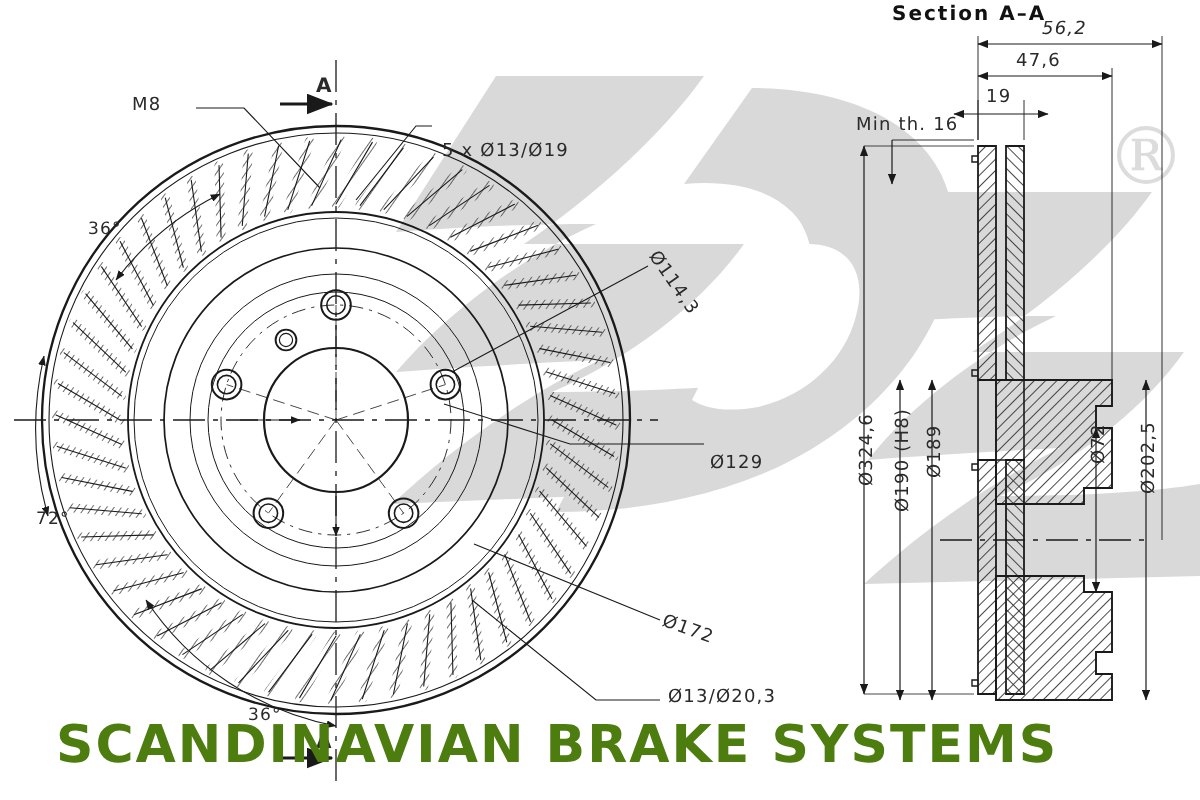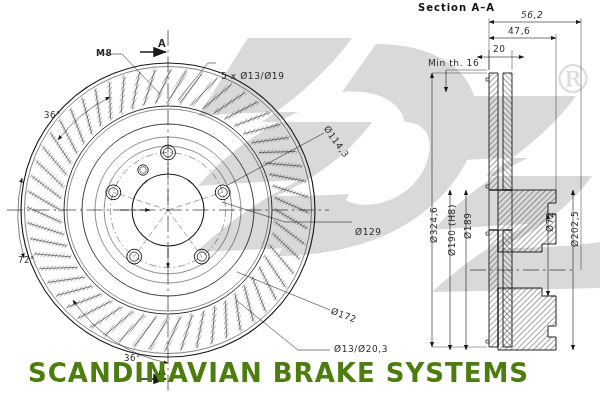--- a/index.html
+++ b/index.html
@@ -10,21 +10,21 @@
   }
   #stage{position:absolute;left:0;top:0;width:600px;height:400px;}
   svg{position:absolute;left:0;top:0;}
   .wm{position:absolute;pointer-events:none;}
   .lbl{
     position:absolute;font-size:9px;letter-spacing:.6px;white-space:nowrap;
     color:#2a2a2a;font-family:"DejaVu Sans","Liberation Sans",sans-serif;
   }
   .lbl.sm{font-size:8.5px;}
   .lbl.vert{transform-origin:0 0;}
-  .sectiontitle{font-size:10px;letter-spacing:1px;font-weight:bold;color:#111;}
+  .sectiontitle{font-size:10px;letter-spacing:1px;font-weight:bold;color:#111;margin-left:28px;}
   .amark{font-size:10px;font-weight:bold;letter-spacing:.5px;}
   .bottomtext{
     position:absolute;left:28px;top:358px;width:560px;
     font-size:26px;font-weight:bold;letter-spacing:1px;
     color:#4d7c0f;font-family:"DejaVu Sans","Liberation Sans",sans-serif;
     white-space:nowrap;
   }
   .regmark{
     position:absolute;left:552px;top:58px;width:42px;height:42px;
     color:#dcdcdc;font-size:40px;line-height:42px;text-align:center;
@@ -405,36 +405,36 @@
         <line x1="556" y1="214" x2="551" y2="214" stroke="#1a1a1a" stroke-width="0.4"></line>
         <line x1="556" y1="296" x2="551" y2="296" stroke="#1a1a1a" stroke-width="0.4"></line>
 
         <line x1="573" y1="190" x2="573" y2="350" stroke="#1a1a1a" stroke-width="0.6" marker-start="url(#arrA)" marker-end="url(#arrB)"></line>
       </g>
     </g>
   </svg>
 
   <div class="lbl sectiontitle" style="left:418px;top:2px;">Section A–A</div>
 
-  <div class="lbl" style="left:96px;top:48px;font-weight:bold;">M8</div>
+  <div class="lbl" style="left:66px;top:48px;">M8</div>
   <div class="lbl sm" style="left:44px;top:110px;">36°</div>
   <div class="lbl sm" style="left:18px;top:255px;">72°</div>
   <div class="lbl sm" style="left:124px;top:353px;">36°</div>
   <div class="lbl" style="left:221px;top:71px;">5 x Ø13/Ø19</div>
   <div class="lbl vert" style="left:330px;top:124px;transform:rotate(55deg);">Ø114,3</div>
   <div class="lbl" style="left:355px;top:227px;">Ø129</div>
   <div class="lbl vert" style="left:333px;top:306px;transform:rotate(20deg);">Ø172</div>
   <div class="lbl" style="left:334px;top:344px;text-align:right;">Ø13/Ø20,3</div>
 
   <div class="lbl amark" style="left:158px;top:38px;">A</div>
   <div class="lbl amark" style="left:158px;top:366px;">A</div>
 
   <div class="lbl" style="left:521px;top:10px;font-style:italic;">56,2</div>
   <div class="lbl" style="left:508px;top:26px;">47,6</div>
-  <div class="lbl" style="left:493px;top:44px;">20</div>
+  <div class="lbl" style="left:493px;top:44px;">19</div>
   <div class="lbl" style="left:428px;top:58px;">Min th. 16</div>
 
   <div class="lbl vert" style="left:429px;top:243px;transform:rotate(-90deg);">Ø324,6</div>
   <div class="lbl vert" style="left:447px;top:256px;transform:rotate(-90deg);">Ø190 (H8)</div>
   <div class="lbl vert" style="left:463px;top:239px;transform:rotate(-90deg);">Ø189</div>
   <div class="lbl vert" style="left:545px;top:232px;transform:rotate(-90deg);">Ø72</div>
   <div class="lbl vert" style="left:570px;top:247px;transform:rotate(-90deg);">Ø202,5</div>
 
   <div class="bottomtext">SCANDINAVIAN BRAKE SYSTEMS</div>
 

